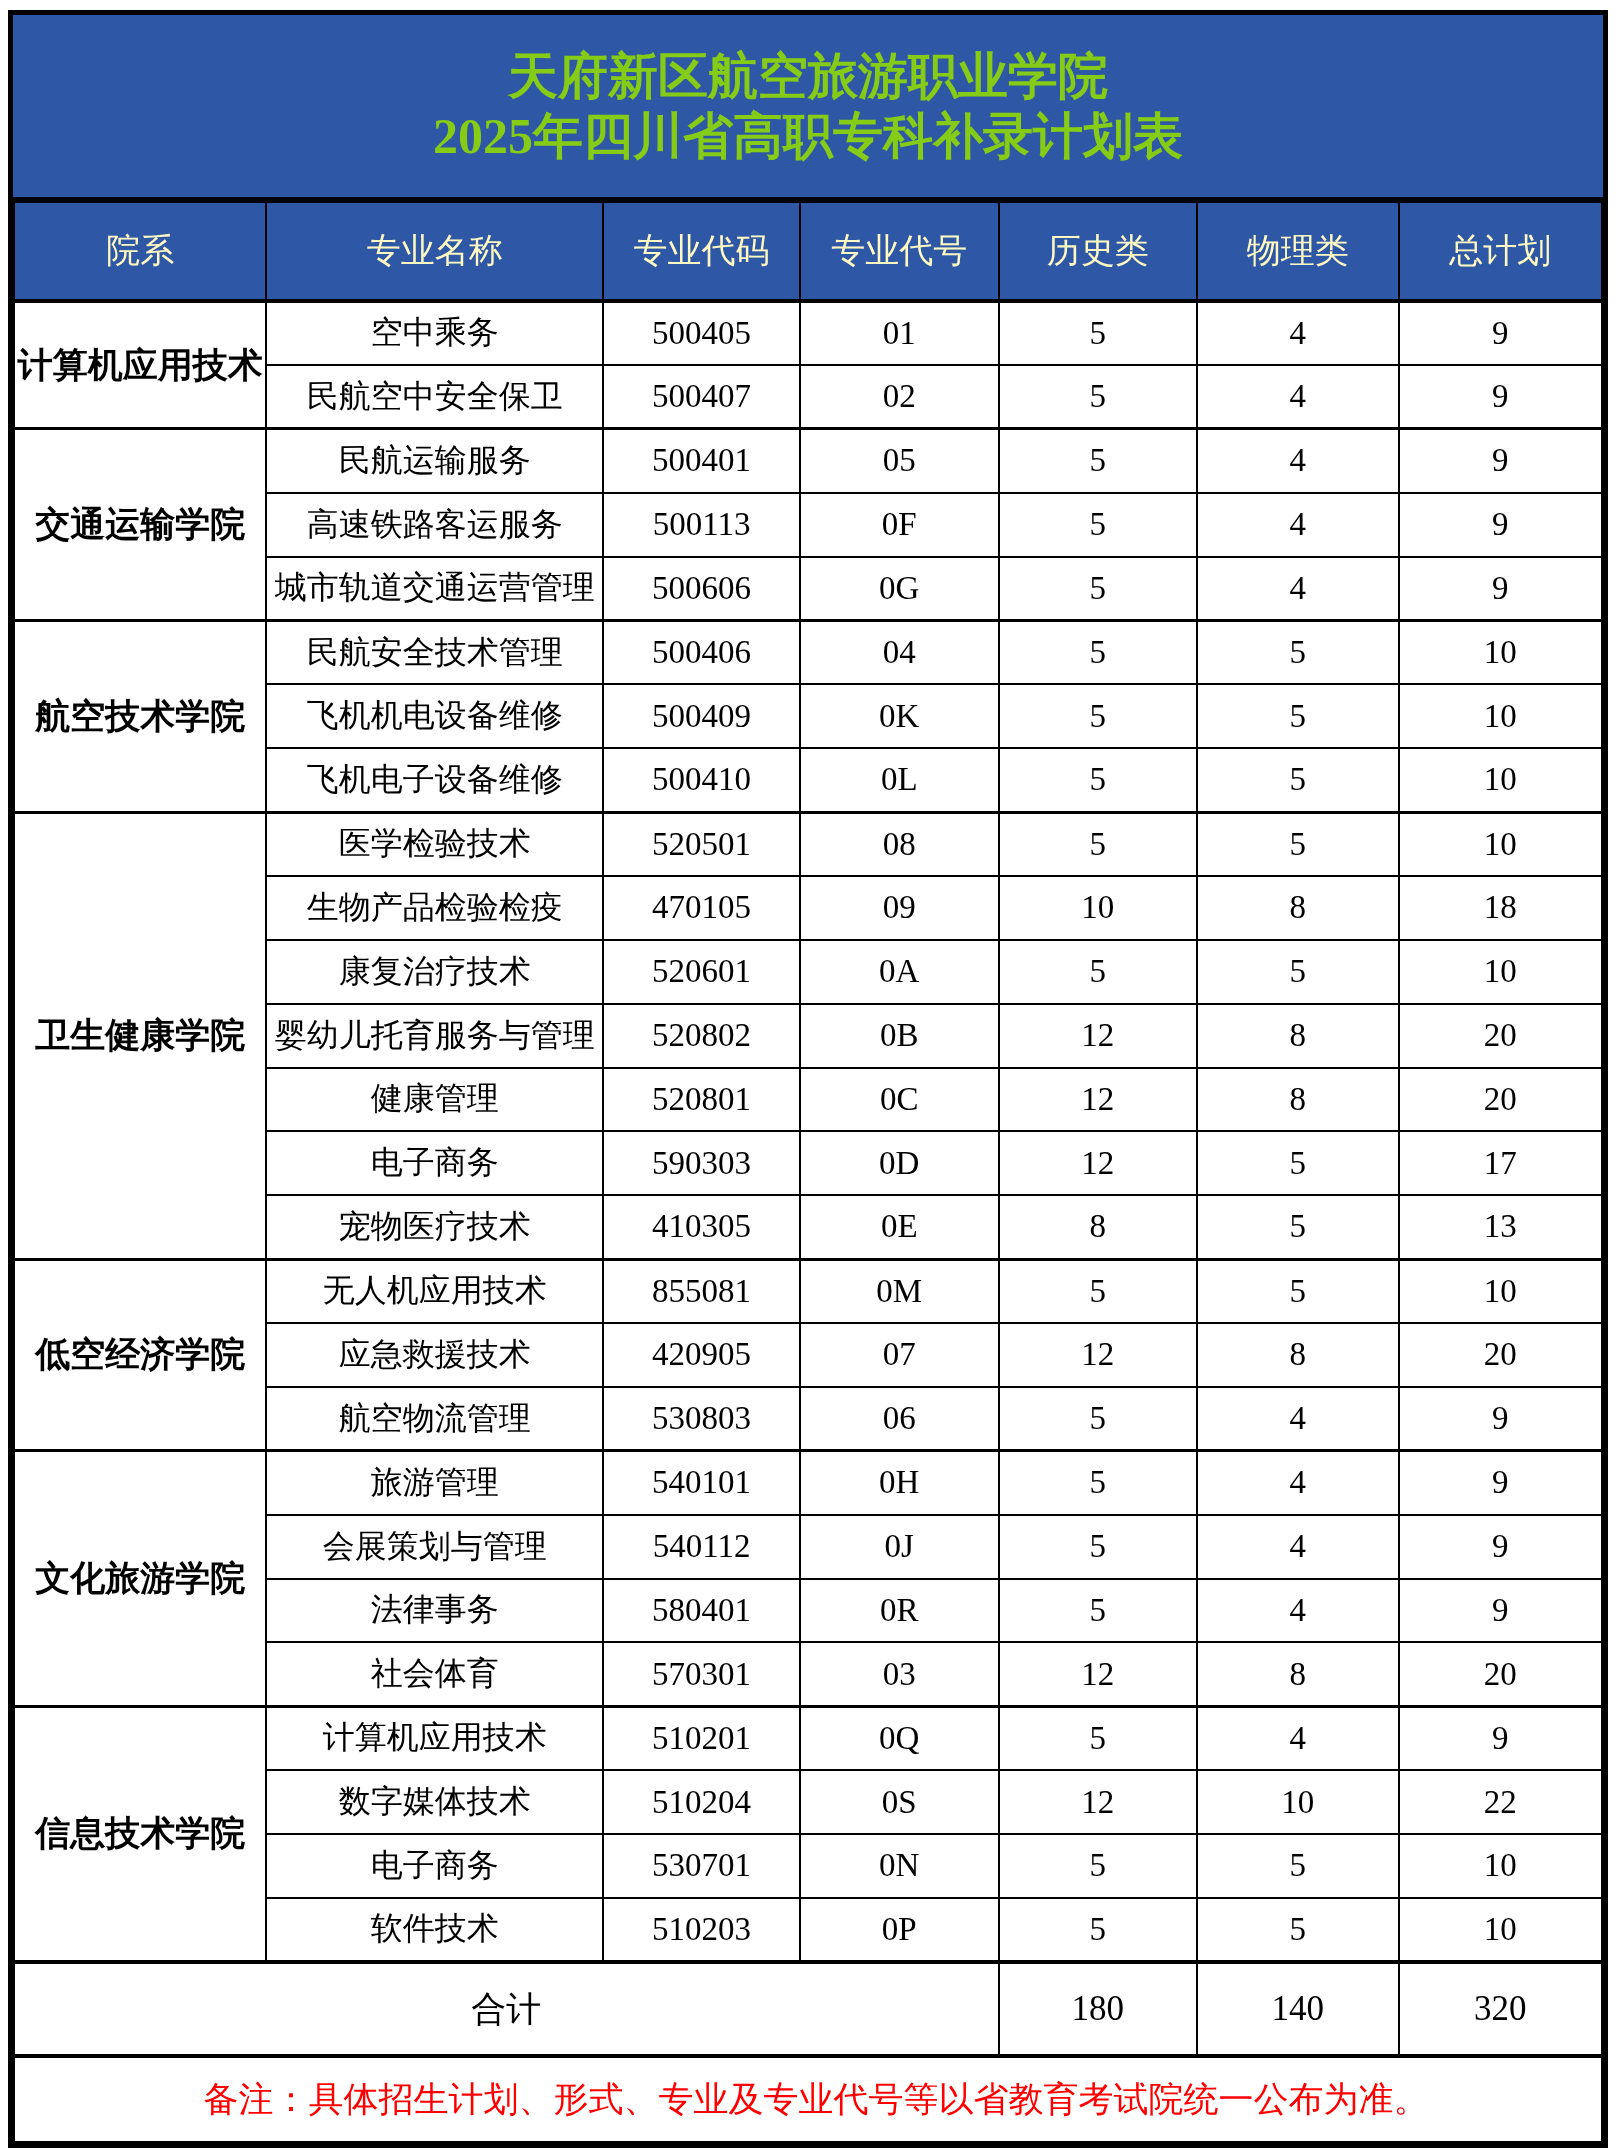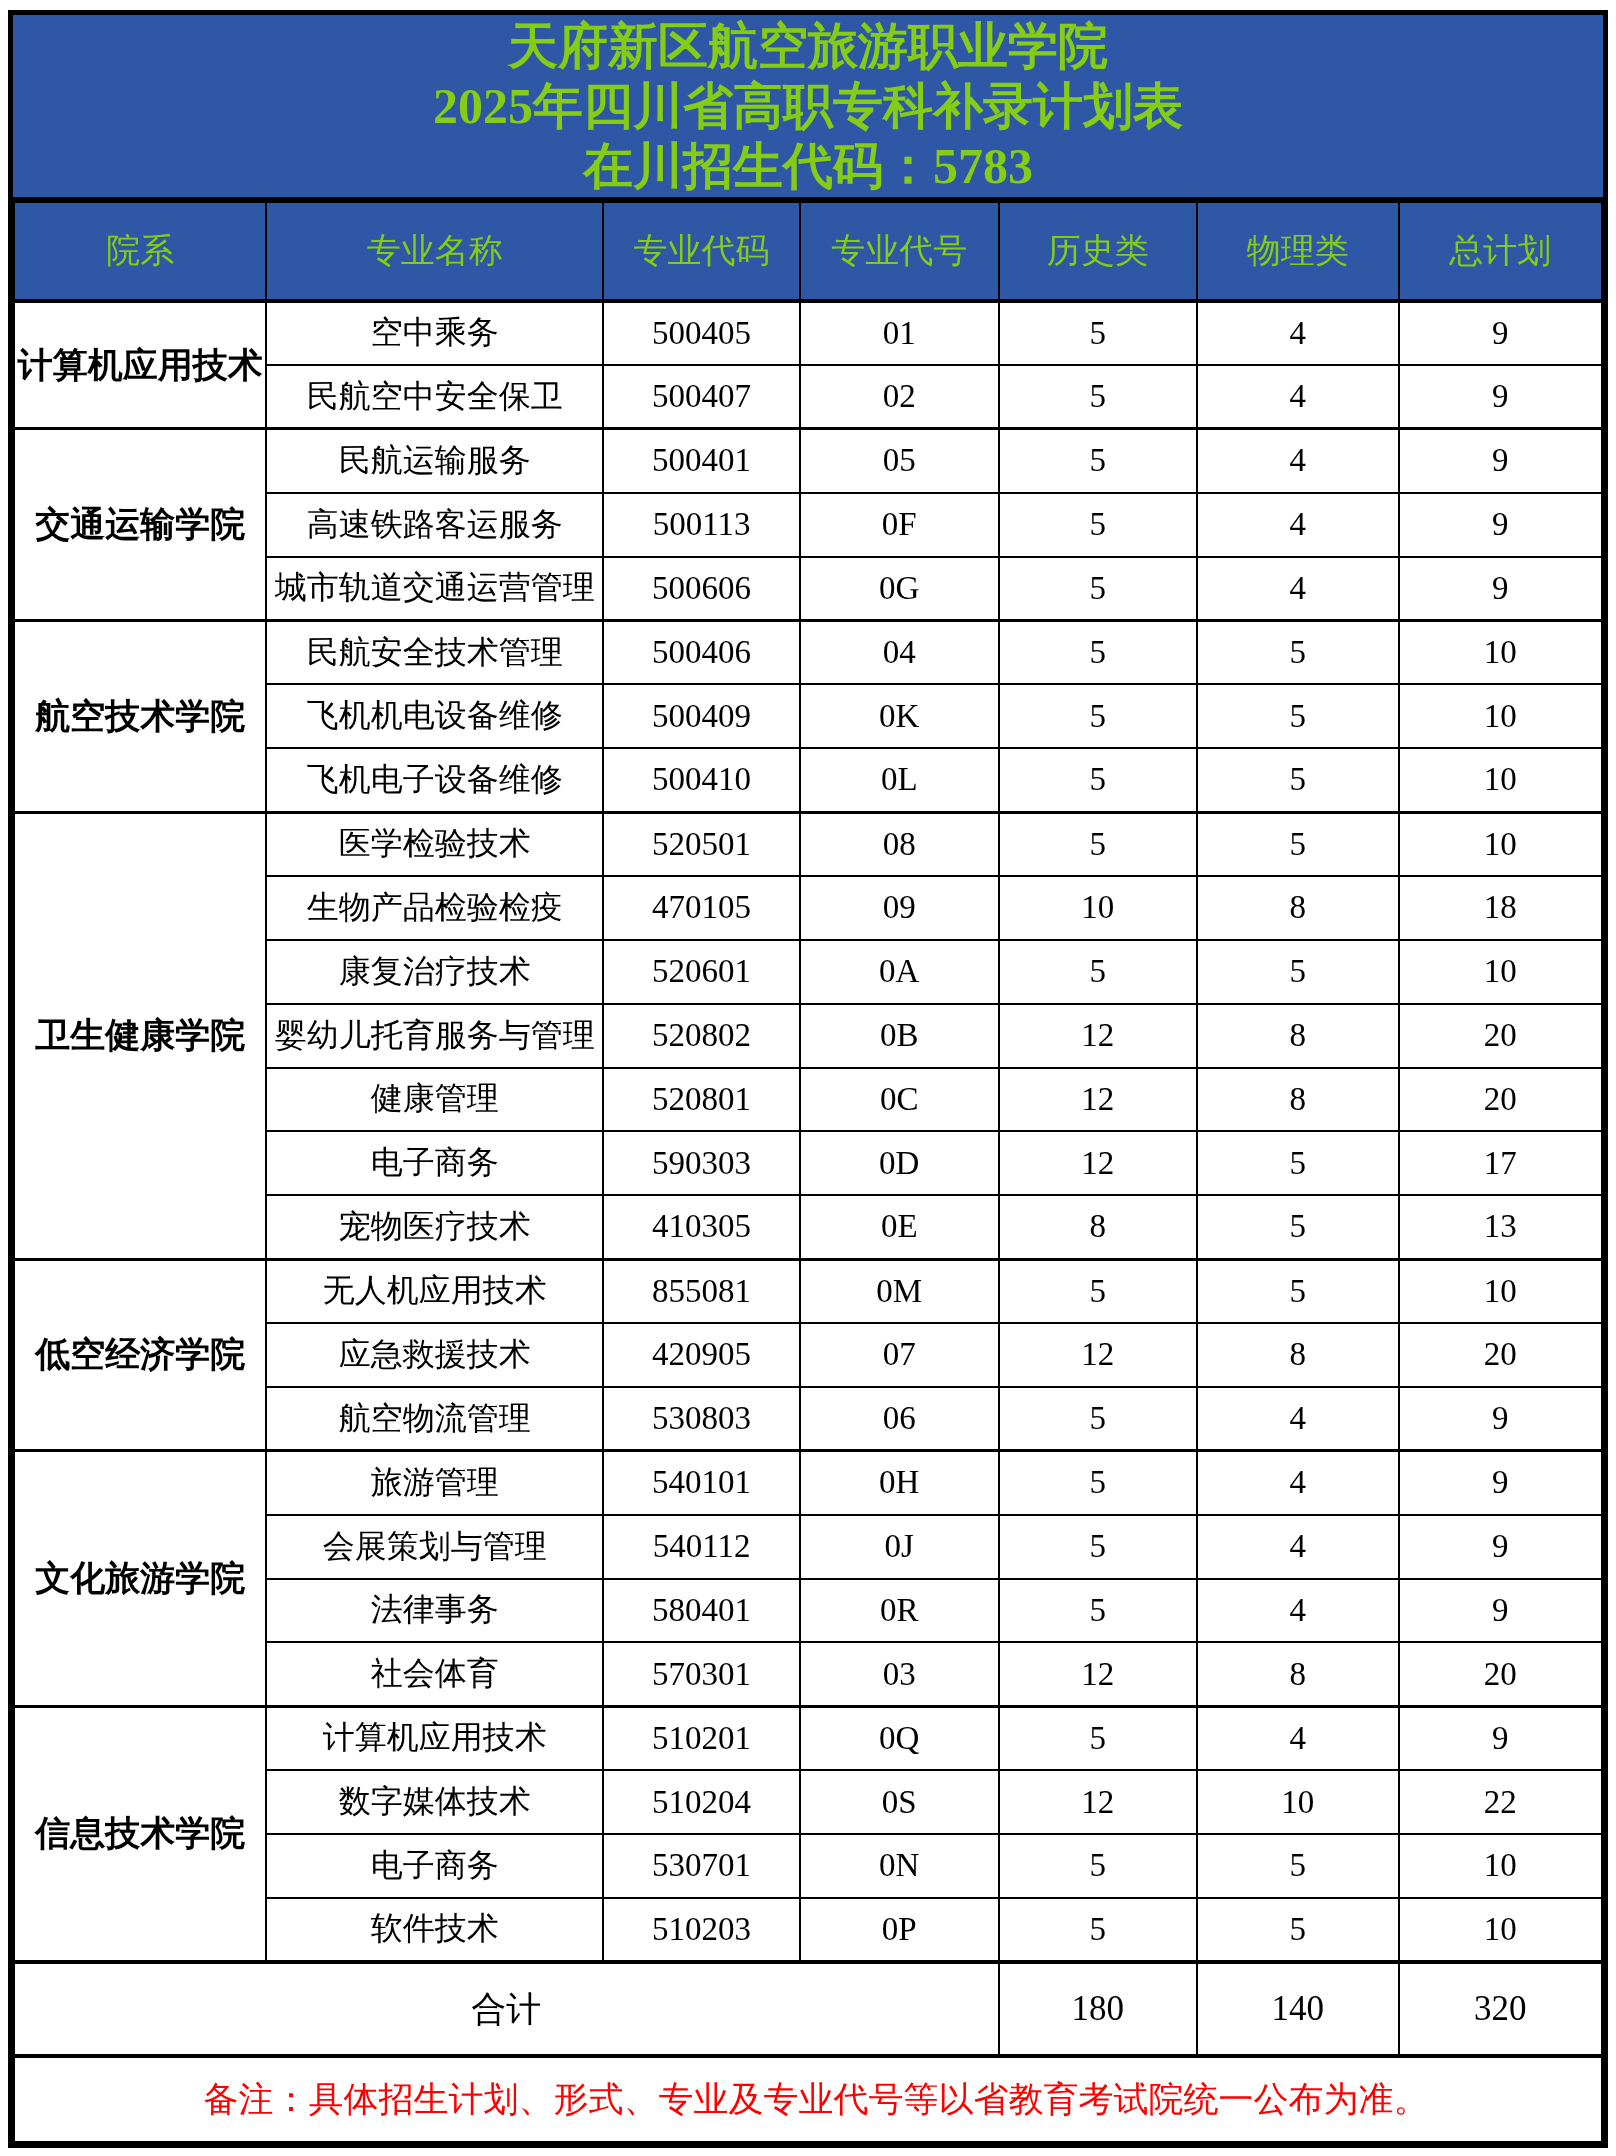--- a/index.html
+++ b/index.html
@@ -43,21 +43,21 @@
   th,td{
     border:2px solid var(--border);
     text-align:center;
     vertical-align:middle;
     padding:0;
     white-space:nowrap;
     overflow:hidden;
   }
   thead th{
     background:var(--blue);
-    color:#84cc16;
+    color:#fef9c3;
     font-weight:normal;
     font-size:34px;
     height:96px;
     border-bottom:4px solid var(--border);
   }
   tbody tr{height:63px;}
   td.college-cell{font-weight:bold;font-size:35px;}
   td.major-name-cell{font-size:32px;}
   td.code-cell,td.no-cell,td.num-cell{font-size:33px;}
   tr.group-start td{border-top:3px solid var(--border);}
@@ -74,21 +74,20 @@
   }
 </style>
 </head>
 <body>
 
 <div class="sheet">
 
   <div class="title-block">
     <div class="title-line">天府新区航空旅游职业学院</div>
     <div class="title-line">2025年四川省高职专科补录计划表</div>
-    <div class="title-line">在川招生代码：5783</div>
   </div>
 
   <table>
     <colgroup>
       <col style="width:15.9%">
       <col style="width:21.2%">
       <col style="width:12.4%">
       <col style="width:12.5%">
       <col style="width:12.5%">
       <col style="width:12.7%">

